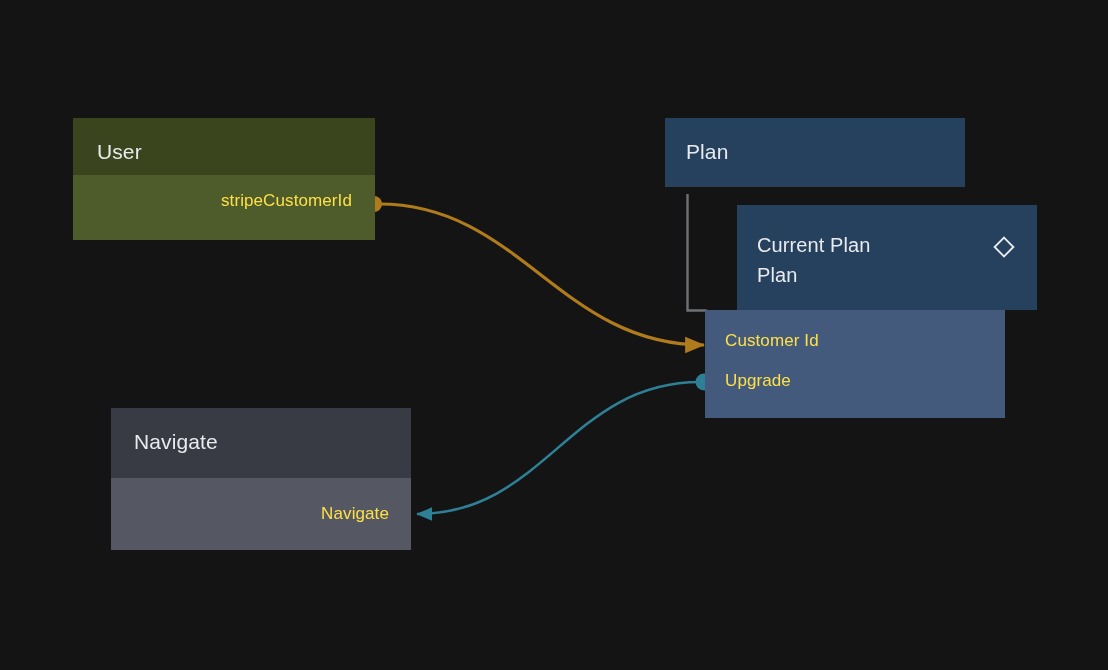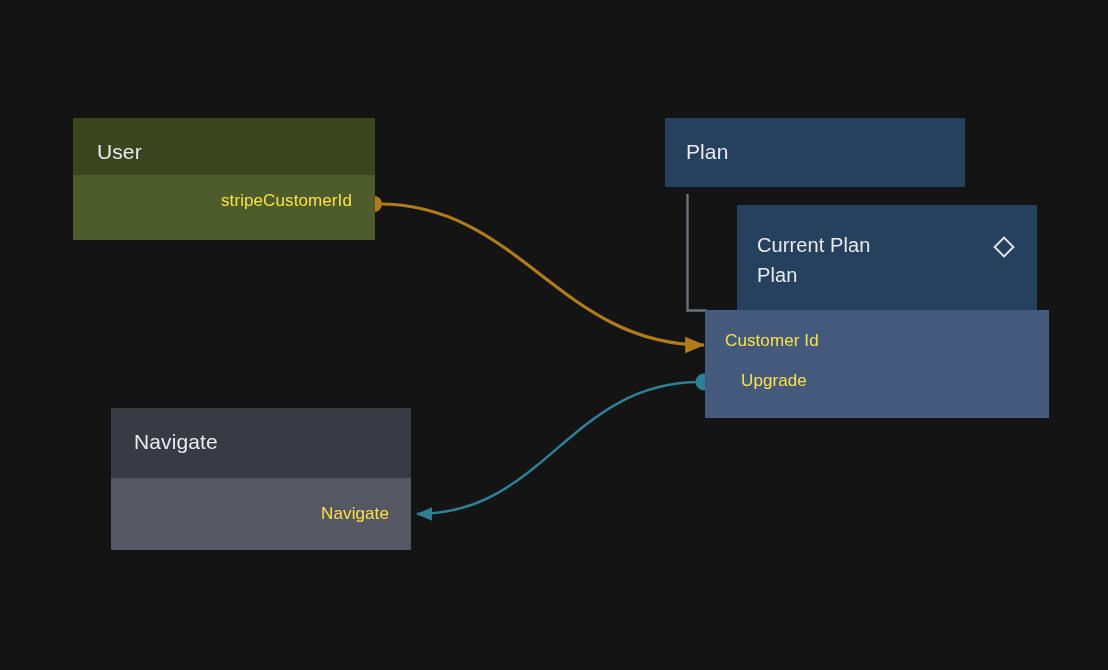--- a/index.html
+++ b/index.html
@@ -23,23 +23,23 @@
   #user-body .field{position:absolute;right:23px;top:16px;}
 
   
   #page-header{left:665px;top:118px;width:300px;height:69px;background:#26415e;}
   #page-header .title{position:absolute;left:21px;top:22px;}
 
   #page-child-top{left:705px;top:205px;width:300px;height:105px;background:#26415e;margin-left:32px;}
   #page-child-top .field-left{position:absolute;left:20px;top:25px;width:210px;}
   #badge-icon{position:absolute;right:22px;top:31px;width:22px;height:22px;}
 
-  #page-child-bottom{left:705px;top:310px;width:344px;height:108px;background:#435a7c;}
+  #page-child-bottom{left:705px;top:310px;width:300px;height:108px;background:#435a7c;}
   #page-child-bottom .r1{position:absolute;left:20px;top:21px;}
-  #page-child-bottom .r2{position:absolute;left:36px;top:61px;}
+  #page-child-bottom .r2{position:absolute;left:20px;top:61px;}
 
   
   #bracket{position:absolute;left:686px;top:194px;width:22px;height:118px;}
 
   
   #nav-header{left:111px;top:408px;width:300px;height:70px;background:#383b44;}
   #nav-header .title{position:absolute;left:23px;top:22px;}
   #nav-body{left:111px;top:478px;width:300px;height:72px;background:#555863;}
   #nav-body .field{position:absolute;right:22px;top:26px;}
 </style>

